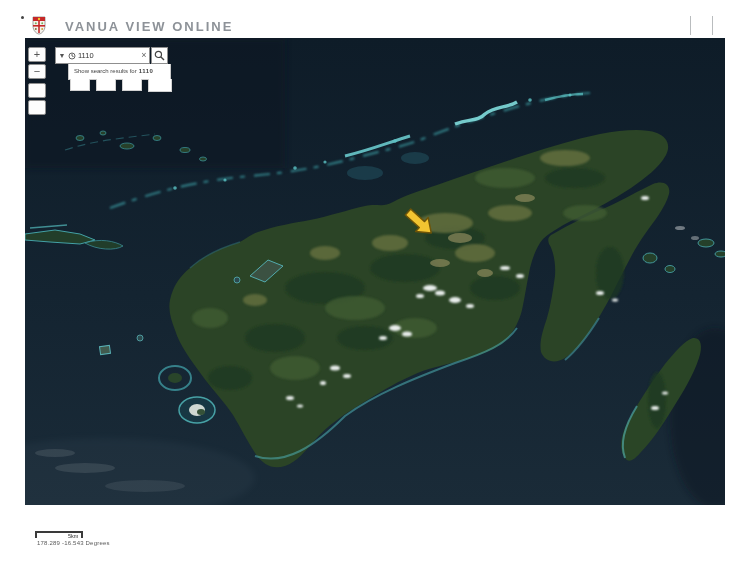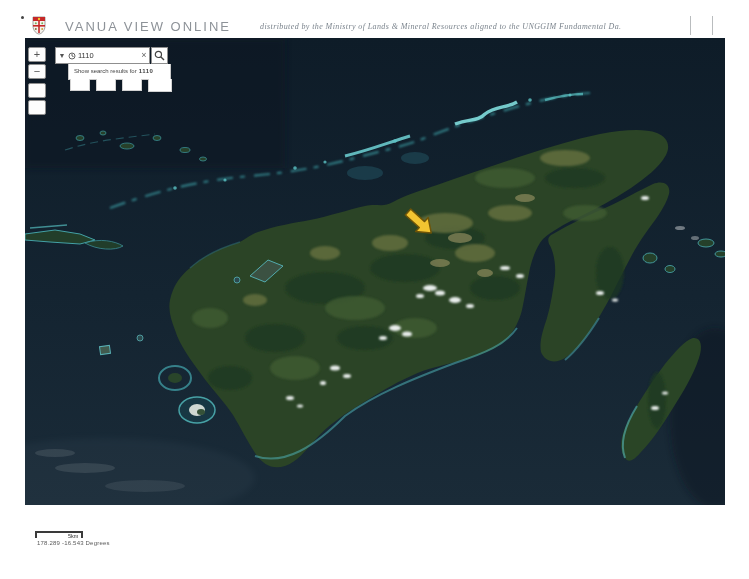--- a/index.html
+++ b/index.html
@@ -2,21 +2,21 @@
 <html><head>
 <meta charset="utf-8">
 <style>
   html,body{margin:0;padding:0;background:#ffffff;}
   .screen{position:relative;width:749px;height:579px;background:#ffffff;overflow:hidden;
           font-family:"Liberation Sans",sans-serif;}
   
   .corner-dot{position:absolute;left:21px;top:16px;width:3px;height:3px;background:#444;border-radius:50%;}
   .header{position:absolute;left:25px;top:13px;width:700px;height:25px;background:#fff;}
   .logo{position:absolute;left:6px;top:3px;width:16px;height:19px;}
-  .app-title{position:absolute;left:40px;top:6px;font-size:13px;font-weight:normal;
+  .app-title{position:absolute;left:40px;top:6px;font-size:13px;font-weight:bold;
              letter-spacing:2px;color:#8d9298;white-space:nowrap;}
   .app-subtitle{position:absolute;left:235px;top:9px;width:420px;font-size:8px;font-style:italic;
                 color:#7a838c;font-family:"Liberation Serif",serif;white-space:nowrap;letter-spacing:.4px;}
   .hdr-divider{position:absolute;top:3px;width:1px;height:19px;background:#b9bcbe;}
   .hdr-div1{left:665px;} .hdr-div2{left:687px;}
   
   .map{position:absolute;left:25px;top:38px;width:700px;height:467px;background:#13212d;}
   .map svg{display:block;}
   
   .tool-btn{position:absolute;width:18px;height:15px;background:#fdfdfd;border:1px solid #8f8f8f;
@@ -62,21 +62,20 @@
       <rect x="2" y="1" width="12" height="4" fill="#c62828"></rect>
       <circle cx="8" cy="3" r="1.2" fill="#f4c431"></circle>
       <rect x="7.2" y="5" width="1.6" height="12" fill="#c62828"></rect>
       <rect x="2" y="9" width="12" height="1.6" fill="#c62828"></rect>
       <circle cx="4.8" cy="7.2" r="1" fill="#7cb05a"></circle>
       <circle cx="11.2" cy="7.2" r="1" fill="#7cb05a"></circle>
       <circle cx="4.8" cy="13" r="1" fill="#8a6b3a"></circle>
       <circle cx="11.2" cy="13" r="1" fill="#c9a13b"></circle>
     </svg>
     <div class="app-title">VANUA VIEW ONLINE</div>
-    <div class="app-subtitle">distributed by the Ministry of Lands &amp; Mineral Resources aligned to the UNGGIM Fundamental Da.</div>
     <div class="hdr-divider hdr-div1"></div>
     <div class="hdr-divider hdr-div2"></div>
   </div>
 
   <div class="map">
     <svg width="700" height="467" viewBox="0 0 700 467">
       <defs>
         <linearGradient id="oceanGrad" x1="0" y1="0" x2="0" y2="1">
           <stop offset="0" stop-color="#0e1c28"></stop>
           <stop offset="0.55" stop-color="#142431"></stop>

